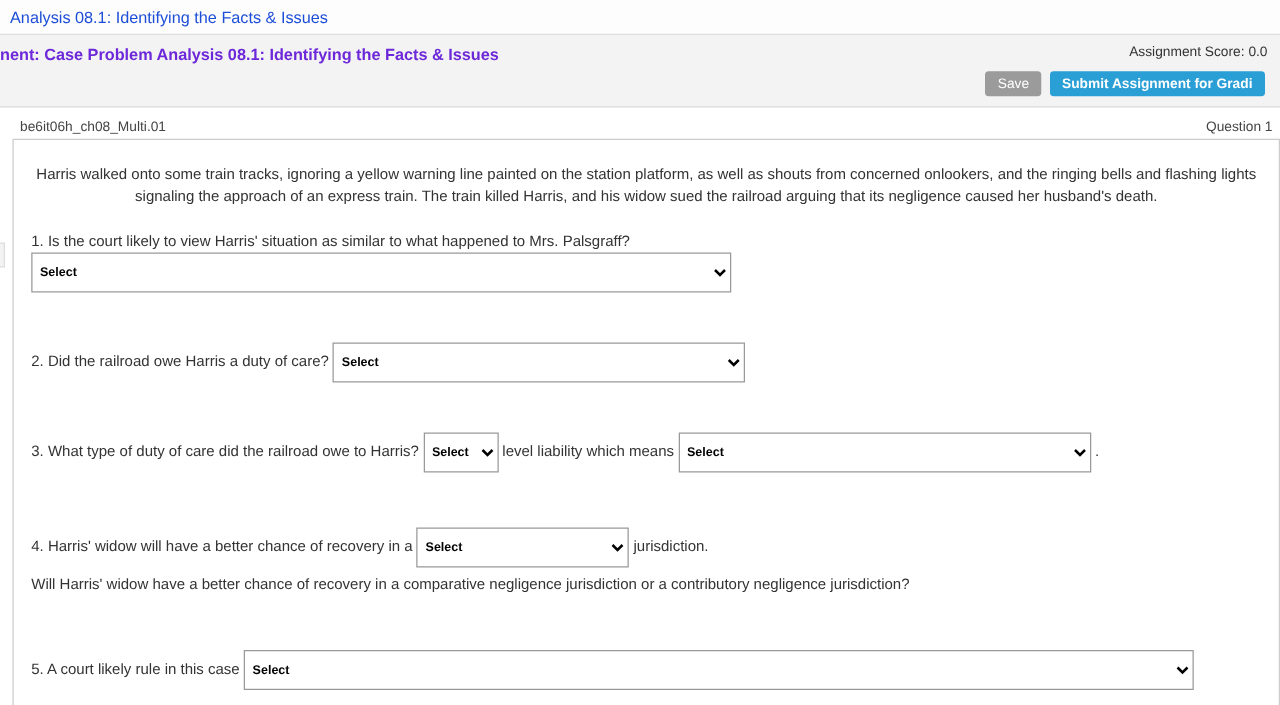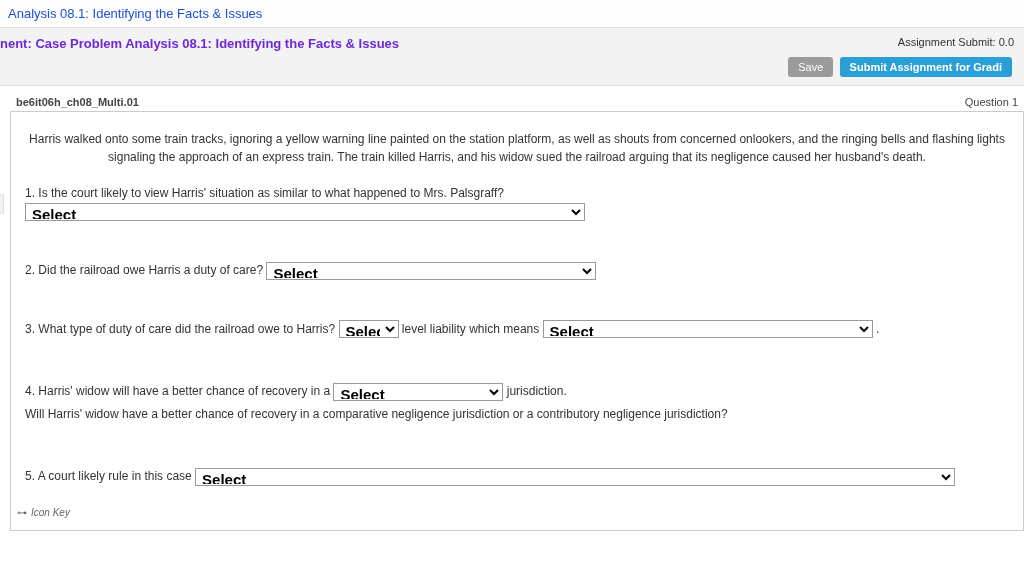--- a/index.html
+++ b/index.html
@@ -8,47 +8,47 @@
   .assignment-bar { background: #f3f3f3; border-bottom: 1px solid #ddd; padding: 8px 10px 8px 0; }
   .assignment-top { display: flex; justify-content: space-between; align-items: flex-start; }
   .assignment-title { color: #6d28d9; font-weight: bold; font-size: 13px; padding-left: 0; }
   .score { font-size: 11px; color: #333; white-space: nowrap; }
   .btn-row { text-align: right; margin-top: 6px; padding-right: 2px; }
   .btn { display: inline-block; padding: 4px 10px; border-radius: 3px; font-size: 11px; cursor: pointer; border: none; color: #fff; }
   .btn-save { background: #9b9b9b; margin-right: 3px; }
   .btn-submit { background: #2a9fd6; font-weight: bold; }
   .question-wrap { padding: 8px 0 0 10px; }
   .q-header { display: flex; justify-content: space-between; font-size: 11px; color: #444; padding: 2px 4px 3px 6px; }
-  .q-id { font-weight: bold; }
+  .q-id { font-weight: normal; }
   .q-num { font-weight: normal; padding-right: 2px; }
   .q-box { border: 1px solid #ccc; background: #fff; padding: 18px 14px 14px 14px; line-height: 1.5; font-size: 12px; color: #333; position: relative; min-height: 420px; }
   .scenario { margin-bottom: 10px; text-align: center; }
   .q-line { margin-top: 18px; margin-bottom: 30px; }
   .q-line:first-of-type { margin-top: 6px; }
-  select { font-size: 15px; font-weight: bold; font-family: Arial, sans-serif; background: #fff; border: 1px solid #999; padding: 1px 2px; height: 18px; vertical-align: middle; }
+  select { font-size: 10px; font-weight: bold; font-family: Arial, sans-serif; background: #fff; border: 1px solid #999; padding: 1px 2px; height: 32px; vertical-align: middle; }
   .sel-wide { width: 560px; }
   .sel-med  { width: 330px; }
   .sel-sm   { width: 60px; }
   .sel-lg2  { width: 330px; }
   .sel-jur  { width: 170px; }
   .sel-full { width: 760px; }
   .subq { margin-top: 4px; }
   .icon-key-row { position: absolute; left: 6px; bottom: 10px; font-size: 10px; color: #666; font-style: italic; display: flex; align-items: center; gap: 4px; }
   .key-icon { font-style: normal; display: inline-block; }
   .nav-arrow { position: absolute; left: -10px; top: 108px; width: 14px; height: 20px; background:#f3f3f3; border:1px solid #ddd; border-radius:3px 0 0 3px; display:flex; align-items:center; justify-content:center; font-size:10px; color:#888;}
 </style>
 </head>
 <body>
 
 <div class="page-title">Analysis 08.1: Identifying the Facts &amp; Issues</div>
 
 <div class="assignment-bar">
   <div class="assignment-top">
     <div class="assignment-title">nent: Case Problem Analysis 08.1: Identifying the Facts &amp; Issues</div>
-    <div class="score">Assignment Submit: 0.0</div>
+    <div class="score">Assignment Score: 0.0</div>
   </div>
   <div class="btn-row">
     <button class="btn btn-save">Save</button>
     <button class="btn btn-submit">Submit Assignment for Gradi</button>
   </div>
 </div>
 
 <div style="position:relative;">
   <div class="nav-arrow">◦</div>
 </div>

